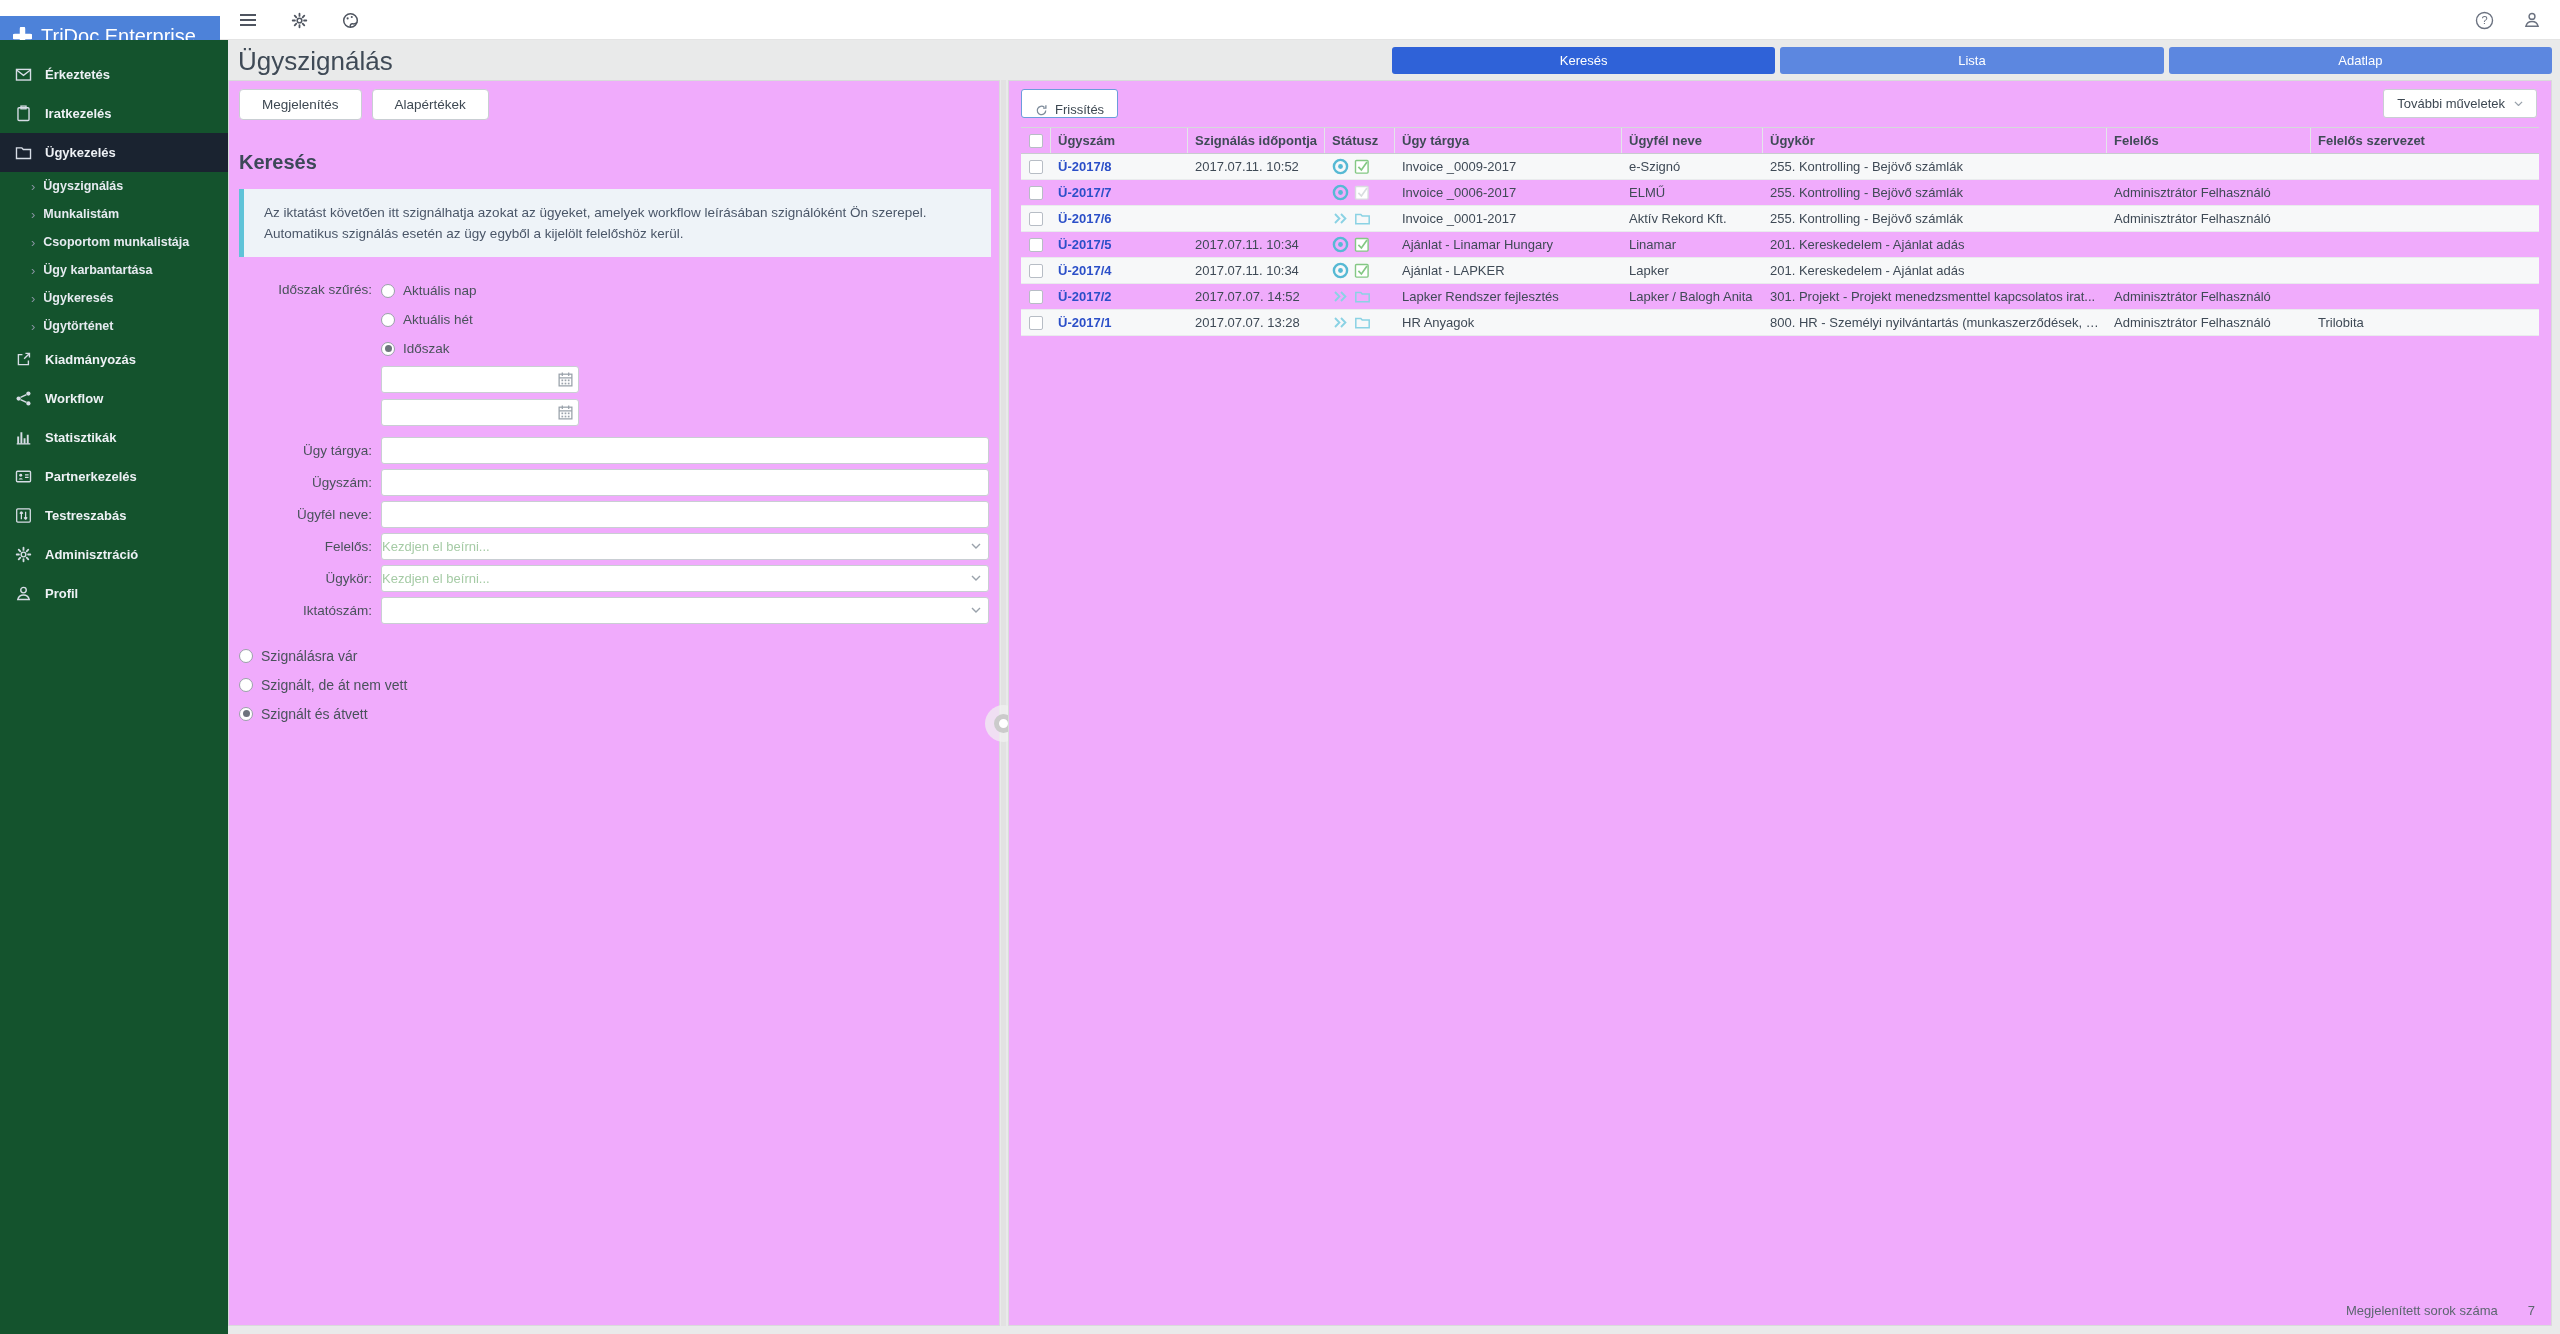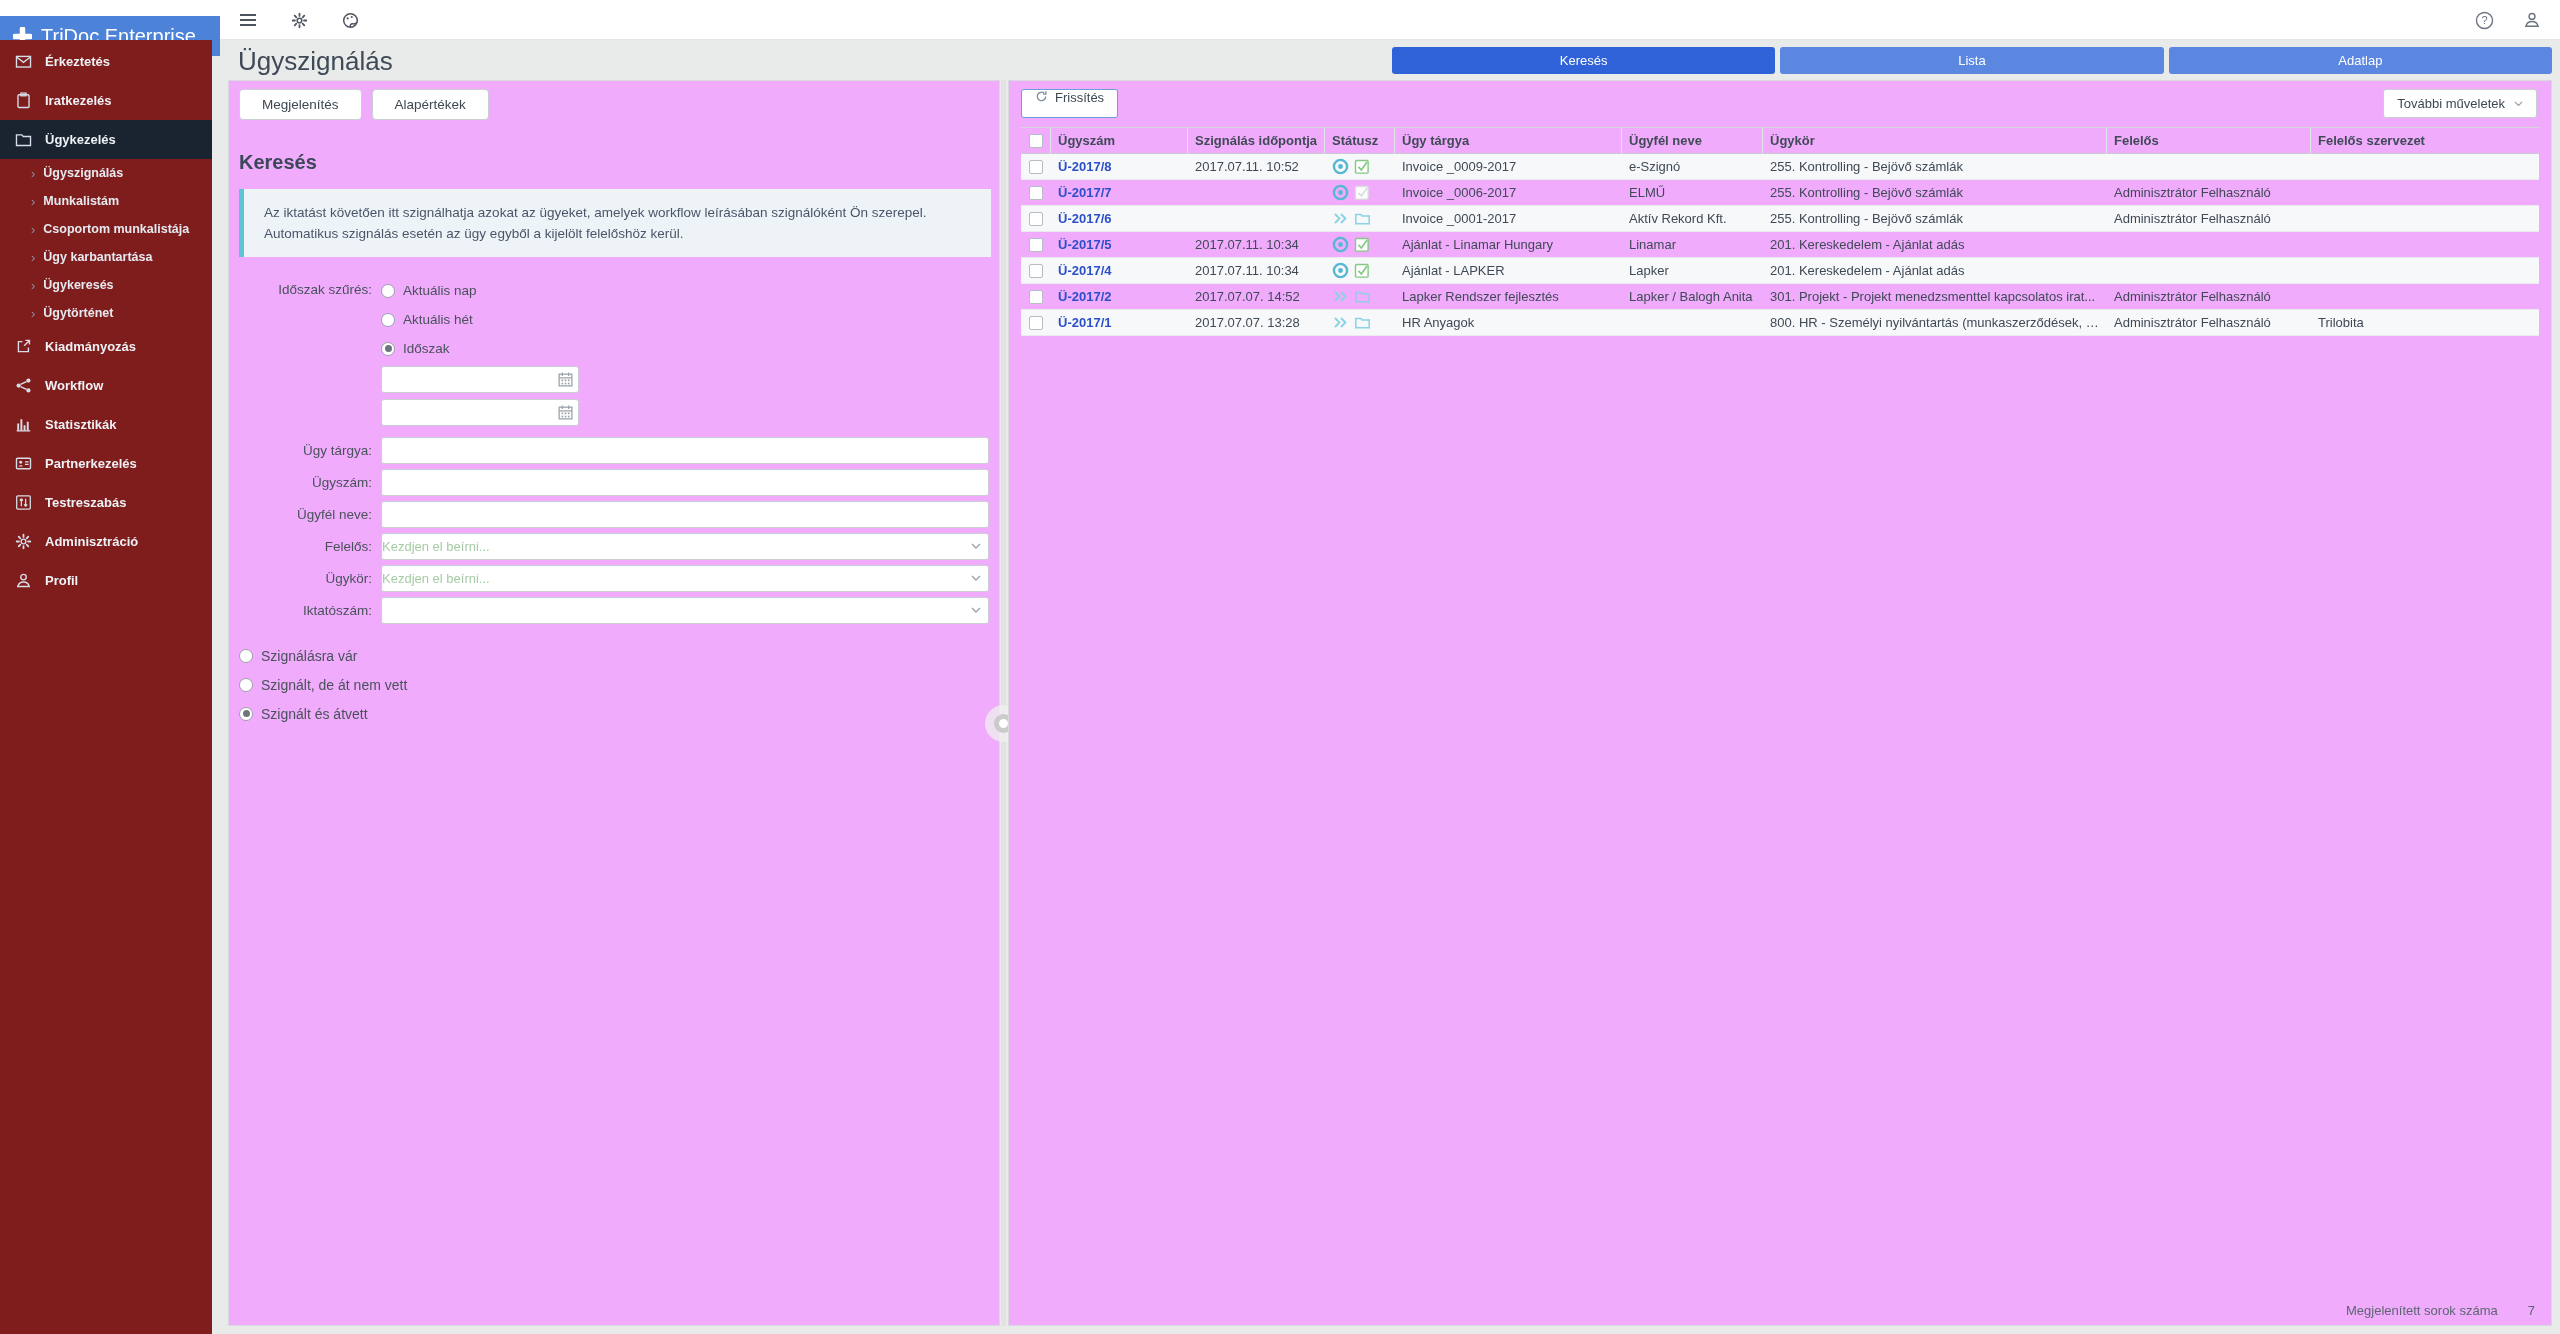--- a/index.html
+++ b/index.html
@@ -17,21 +17,21 @@
   .topbar { position:absolute; left:0; top:0; width:2560px; height:40px; background:#fff; border-bottom:1px solid #e4e4e4; }
   .logo { position:absolute; left:0; top:16px; width:220px; height:40px; background:#4d82d9; color:#fff;
           display:flex; align-items:center; gap:9px; padding-left:13px; font-size:20px; font-weight:400; cursor:pointer;}
   .logo .plus { width:19px; height:19px; }
   .tb-icons { position:absolute; top:0; height:40px; display:flex; align-items:center; gap:31px; color:#4f5560; }
   .tb-icons.left { left:238px; }
   .tb-icons.right { right:18px; gap:28px; color:#6b7280; }
   .tb-btn { width:20px; height:20px; cursor:pointer; display:flex; align-items:center; justify-content:center; }
 
   
-  .sidebar { position:absolute; left:0; top:40px; width:212px; height:1294px; background:#7f1d1d; padding-top:2px; }
+  .sidebar { position:absolute; left:0; top:40px; width:228px; height:1294px; background:#14532d; padding-top:15px; }
   .nav-item { height:39px; display:flex; align-items:center; gap:13px; padding-left:15px;
               color:#eef1f5; font-size:13px; font-weight:700; cursor:pointer; }
   .nav-item .nav-ico { width:17px; height:17px; color:#d7dde6; flex:0 0 auto; }
   .nav-item.active { background:#1a2330; }
   .nav-sub { height:28px; display:flex; align-items:center; gap:8px; padding-left:31px;
              color:#e6eaf0; font-size:12.5px; font-weight:700; cursor:pointer; }
   .nav-sub .chev { color:#8b95a5; font-size:13px; font-weight:400; }
 
   
   .page-title { position:absolute; left:238px; top:46px; font-size:26px; font-weight:400; color:#3f4a56; }
@@ -69,21 +69,21 @@
   .radio { width:14px; height:14px; border:1px solid #9aa1a9; border-radius:50%; background:#fff; position:relative; flex:0 0 auto; }
   .radio.sel::after { content:''; position:absolute; inset:2.5px; background:#6d747c; border-radius:50%; }
   .date-wrap { position:relative; width:198px; margin:3px 0 6px; }
   .date-wrap .txt { padding-right:28px; }
   .cal-ico { position:absolute; right:5px; top:5px; width:17px; height:17px; color:#9aa2ab; cursor:pointer; }
   .status-radios { margin-top:17px; font-size:14px; color:#49525b; }
   .status-radios .radio-line { height:29px; }
 
   
   .results-toolbar { position:relative; padding-top:8px; height:40px; }
-  .btn-refresh { display:inline-flex; align-items:flex-start; gap:7px; background:#fff; border:1px solid #6b9ddb;
+  .btn-refresh { display:inline-flex; align-items:flex-end; gap:7px; background:#fff; border:1px solid #6b9ddb;
                  border-radius:3px; height:29px; padding:0 13px; font-size:13px; color:#3d4852; font-family:inherit; cursor:pointer; }
   .btn-refresh .r-ico { width:13px; height:13px; color:#7d8b9a; }
   .btn-more { position:absolute; right:2px; top:8px; display:inline-flex; align-items:center; gap:9px; background:#fff;
               border:1px solid #c9ced3; border-radius:3px; height:29px; padding:12px 13px; font-size:13px; color:#3d4852;
               font-family:inherit; cursor:pointer; }
   .btn-more .m-chev { width:9px; height:6px; color:#9aa2ab; }
 
   .grid-table { margin-top:6px; font-size:13px; }
   .tr { display:grid; grid-template-columns:30px 137px 137px 70px 227px 141px 344px 204px 1fr;
         align-items:center; height:26px; }

